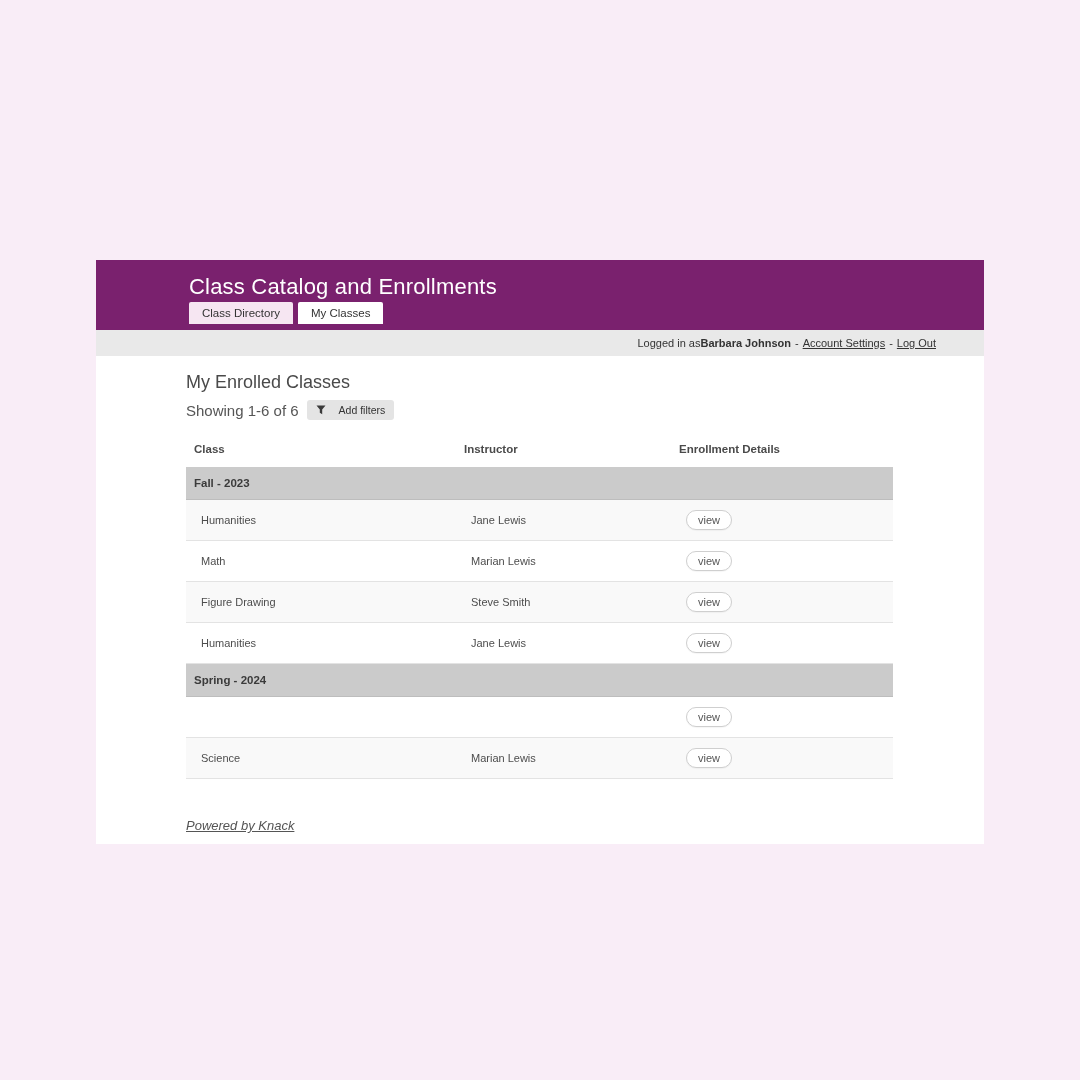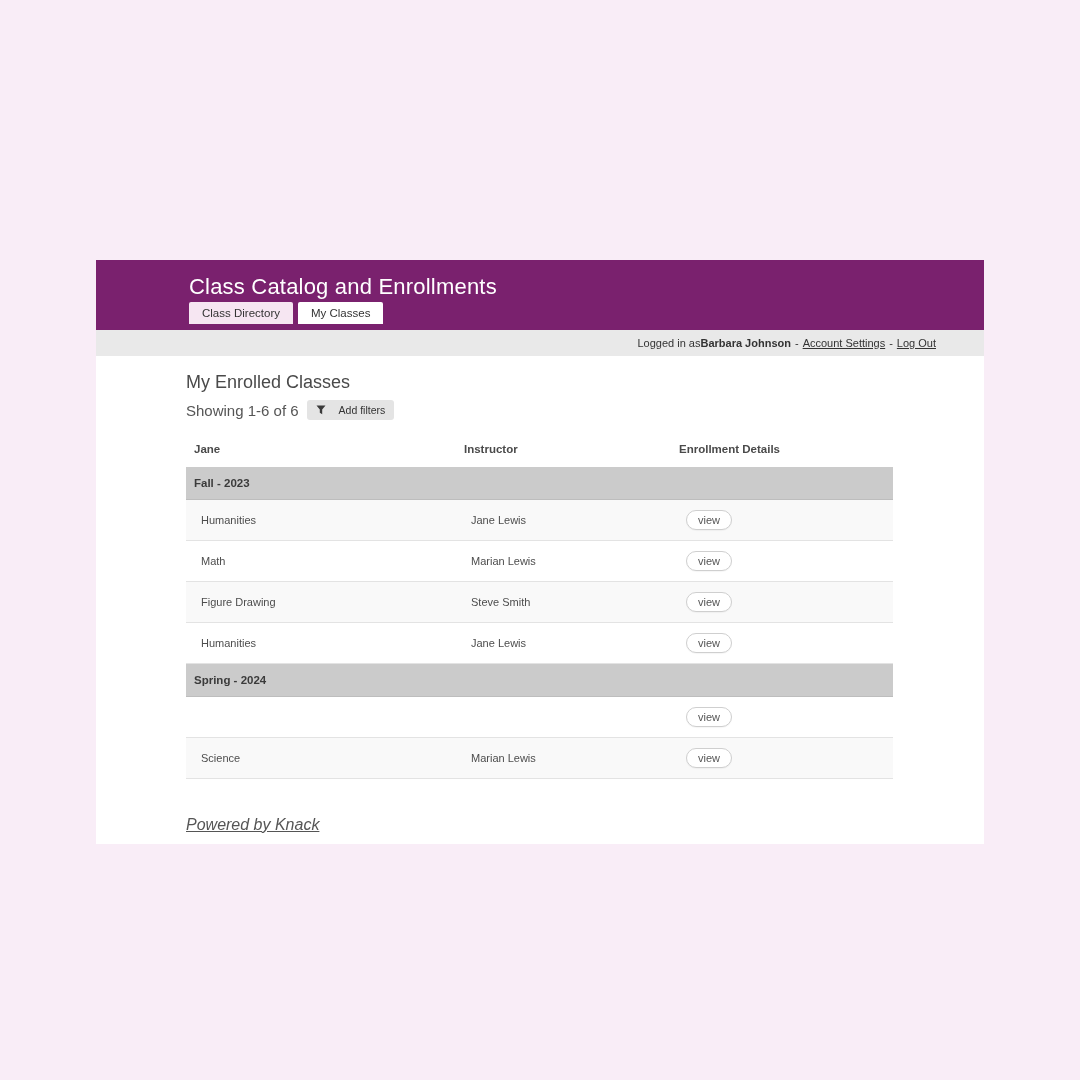--- a/index.html
+++ b/index.html
@@ -135,21 +135,21 @@
     padding: 3px 11px;
     font-size: 11px;
     color: #555555;
     font-family: "Liberation Sans", sans-serif;
     cursor: pointer;
     box-shadow: 0 1px 1px rgba(0,0,0,0.04);
   }
   
   .footer { margin-top: 37px; }
   .powered-link {
-    font-size: 16px;
+    font-size: 13px;
     font-style: italic;
     color: #555555;
     text-decoration: underline;
     cursor: pointer;
   }
 </style>
 </head>
 <body>
 
 <div class="app-card">
@@ -187,21 +187,21 @@
     </div>
 
     <table class="enroll-table">
       <colgroup>
           <col class="col-class">
           <col class="col-instructor">
           <col>
         </colgroup>
       <thead>
         <tr>
-          <th>Jane</th>
+          <th>Class</th>
           <th>Instructor</th>
           <th>Enrollment Details</th>
         </tr>
       </thead>
       <tbody>
         <tr class="group-band">
           <td colspan="3">Fall - 2023</td>
         </tr>
         <tr class="data-row shaded">
           <td>Humanities</td>

